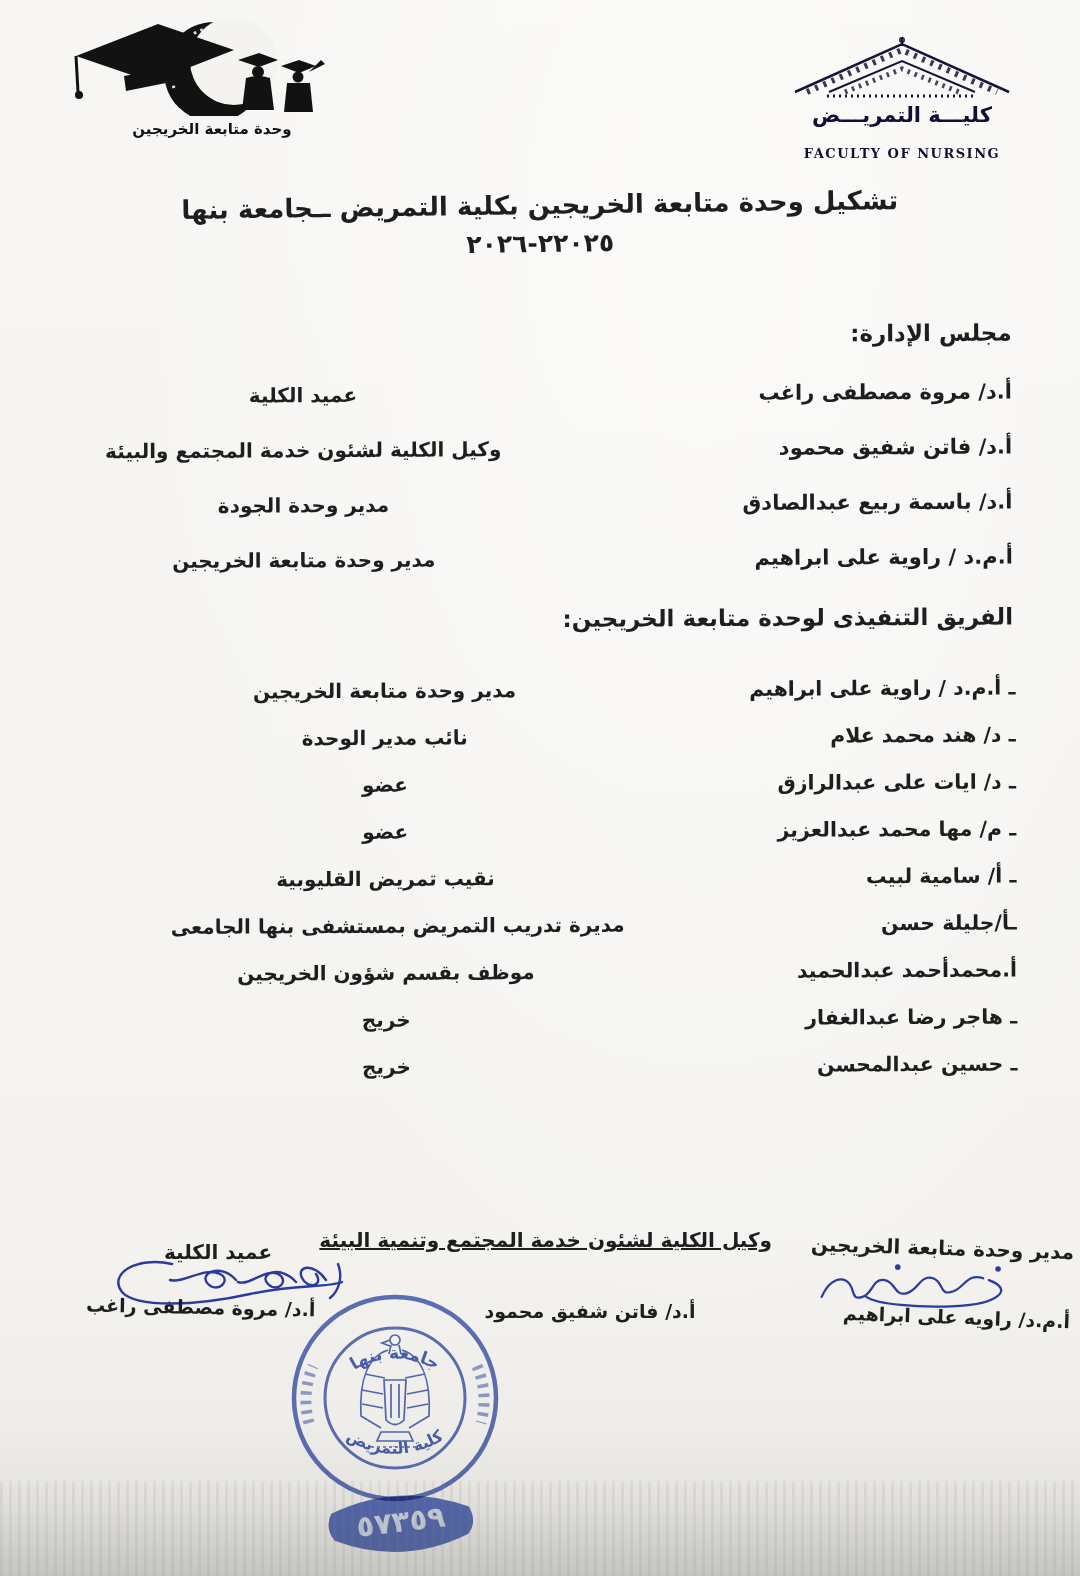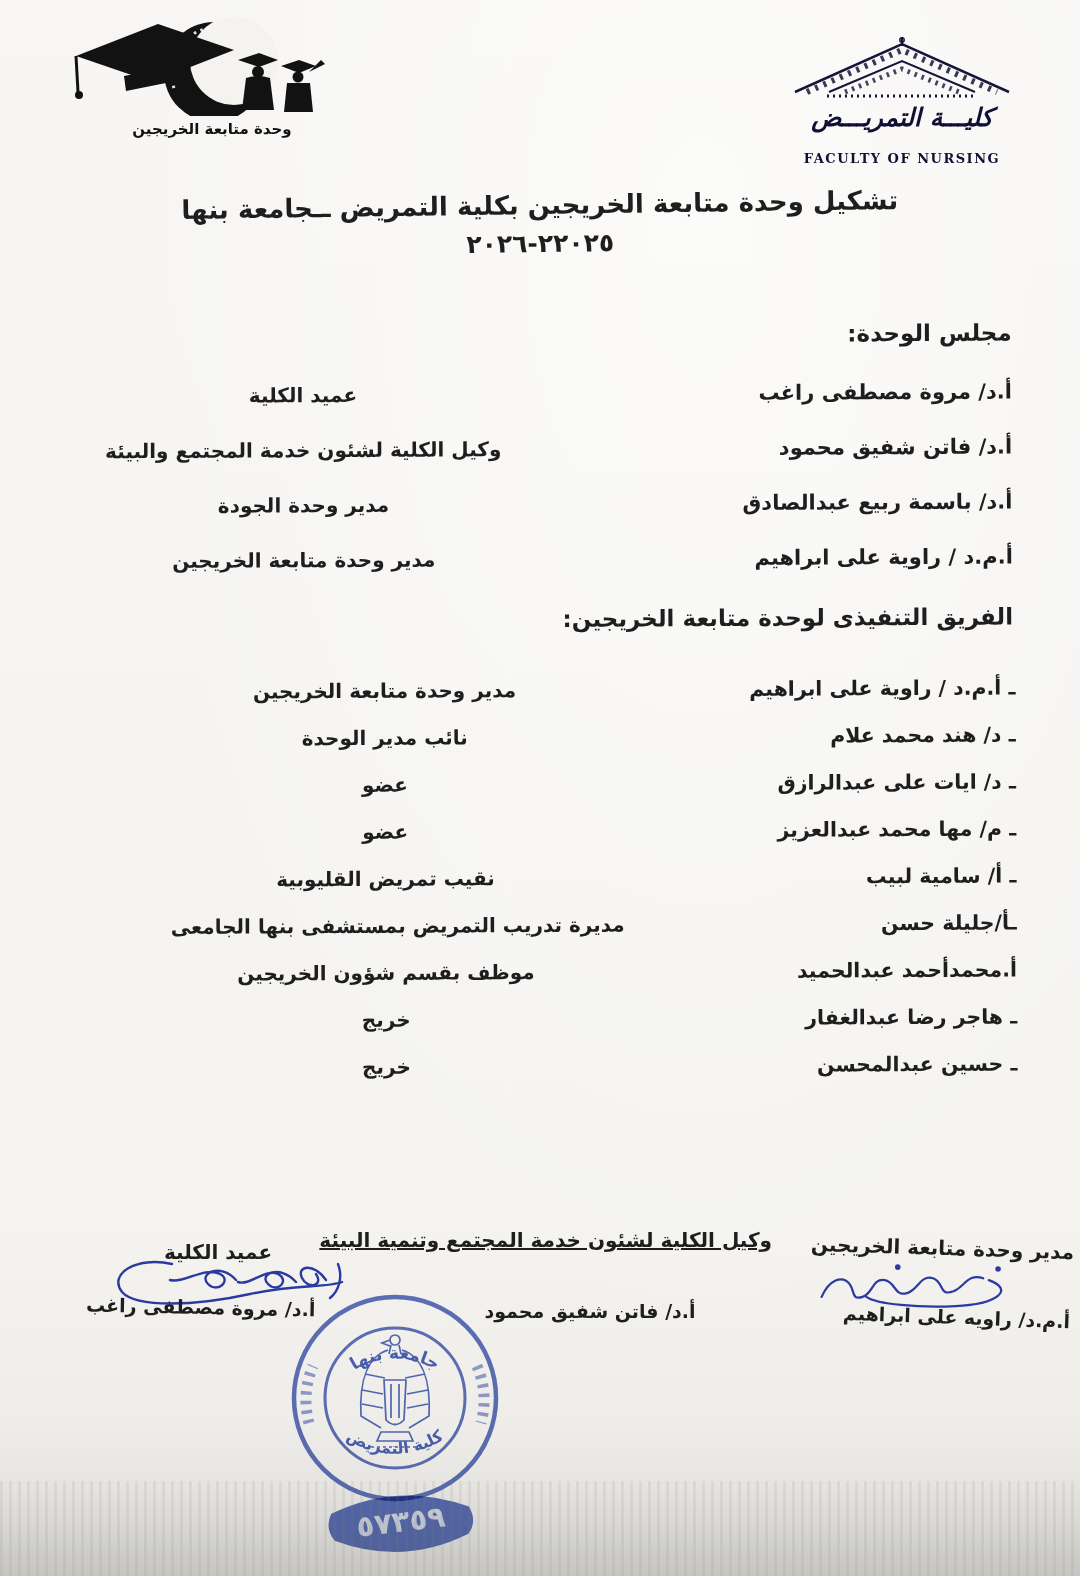--- a/index.html
+++ b/index.html
@@ -13,21 +13,21 @@
   .page::after{
     content:"";position:absolute;left:0;right:0;bottom:0;height:95px;pointer-events:none;
     background:
       repeating-linear-gradient(90deg, rgba(130,130,126,.12) 0 3px, rgba(0,0,0,0) 3px 9px),
       linear-gradient(180deg, rgba(0,0,0,0), rgba(115,115,110,.16));
   }
   
   .unit-logo{position:absolute;left:62px;top:16px;width:300px;text-align:center;}
   .unit-logo .cap{font-size:15px;font-weight:bold;margin-top:0;color:#111;}
   .faculty-logo{position:absolute;left:782px;top:36px;width:240px;text-align:center;color:#15153a;}
-  .faculty-logo .ar{font-size:25px;font-weight:bold;line-height:1.1;color:#101035;font-style:italic;}
+  .faculty-logo .ar{font-size:21px;font-weight:bold;line-height:1.1;color:#101035;}
   .faculty-logo .en{font-family:"DejaVu Serif",serif;font-size:13px;font-weight:bold;letter-spacing:1.5px;color:#101035;margin-top:19px;}
   
   .title-block{position:absolute;top:190px;left:0;right:0;text-align:center;transform:rotate(-0.8deg);}
   .title-block .t1{font-size:26px;font-weight:bold;}
   .title-block .t2{font-size:25px;font-weight:bold;letter-spacing:4px;margin-top:9px;}
   
   .tilt{position:absolute;inset:0;transform:rotate(-0.3deg);}
   .sec-h{position:absolute;right:66px;font-size:23px;font-weight:bold;}
   .sec-h.board{top:322px;}
   .sec-h.team{top:606px;}
@@ -98,21 +98,21 @@
     <div class="en" dir="ltr">FACULTY OF NURSING</div>
   </div>
 
   <div class="title-block">
     <div class="t1">تشكيل وحدة متابعة الخريجين بكلية التمريض ــجامعة بنها</div>
     <div class="t2">٢٢٠٢٥-٢٠٢٦</div>
   </div>
 
   <div class="tilt">
 
-    <div class="sec-h board">مجلس الوحدة:</div>
+    <div class="sec-h board">مجلس الإدارة:</div>
     <div class="rows board-rows">
       <div class="row">
         <div class="name">أ.د/ مروة مصطفى راغب</div>
         <div class="role">عميد الكلية</div>
       </div>
       <div class="row">
         <div class="name">أ.د/ فاتن شفيق محمود</div>
         <div class="role">وكيل الكلية لشئون خدمة المجتمع والبيئة</div>
       </div>
       <div class="row">

